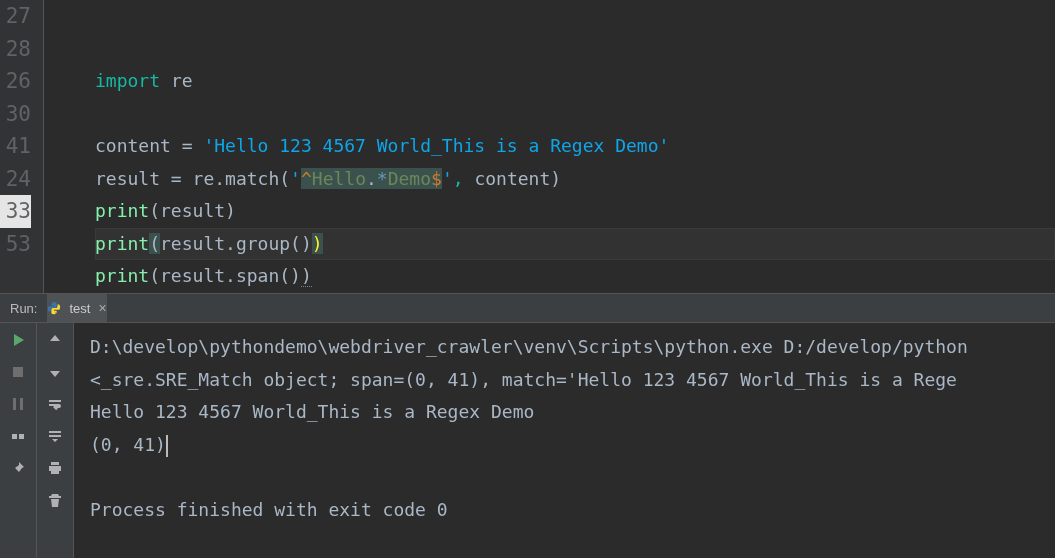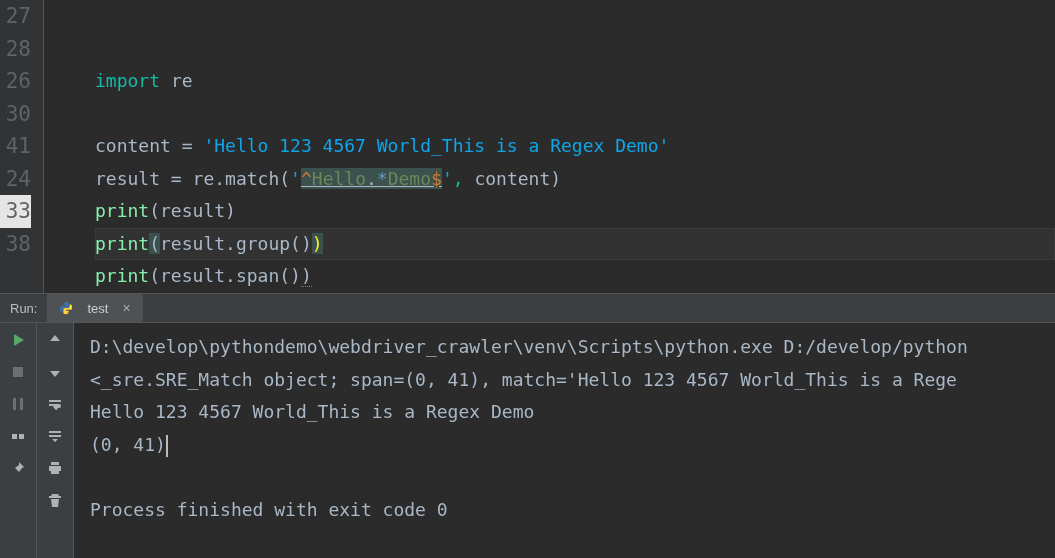--- a/index.html
+++ b/index.html
@@ -40,21 +40,21 @@
   white-space: pre;
   position: relative;
 }
 .code-line { height: 32.5px; display: block; }
 .code-line.current { background: #323232; box-shadow: inset 0 0 0 1px #3a3a3a; }
 .kw { color: #14b8a6; }
 .str { color: #0ea5e9; }
 .op { color: #a9b7c6; }
 .ident { color: #a9b7c6; }
 .builtin { color: #86efac; }
-.regex-hl { background: #3b514d; text-decoration: underline; }
+.regex-hl { background: #3b514d; }
 .regex-anchor { color: #cc7832; }
 .regex-text { color: #6a8759; }
 .regex-any { color: #a9b7c6; }
 .regex-star { color: #6897bb; }
 .regex-dollar { color: #cc7832; }
 .paren-match { background: #3b514d; }
 .paren-match-y { color: #ffef28; }
 .warn-underline { border-bottom: 1px dotted #808080; }
 
 .run-bar {
@@ -67,22 +67,22 @@
   font-size: 13px;
   color: #bbb;
   font-family: sans-serif;
 }
 .run-label { padding: 0 10px; color: #bbb; }
 .run-tab {
   display: flex;
   align-items: center;
   background: #4e5254;
   height: 100%;
-  padding: 0 12px;
-  gap: 14px;
+  padding: 0 0;
+  gap: 8px;
 }
 .run-tab .py-icon {
   width: 14px; height: 14px;
   display: inline-flex;
 }
 .run-tab .tab-name { color: #ccc; }
 .run-tab .close-x { color: #aaa; font-size: 14px; cursor: pointer; }
 
 .console-wrap {
   display: flex;
@@ -135,21 +135,21 @@
 
 <div class="editor-area">
   <div class="gutter">
     <div>27</div>
     <div>28</div>
     <div>26</div>
     <div>30</div>
     <div>41</div>
     <div>24</div>
     <div style="background:#e5e5e5">33</div>
-    <div>38</div>
+    <div>53</div>
   </div>
   <div class="code-margin"></div>
   <div class="code">
 <span class="code-line"></span><span class="code-line"><span class="kw">import</span><span> </span><span class="ident">re</span></span><span class="code-line"></span><span class="code-line"><span class="ident">content </span><span class="op">= </span><span class="str">'Hello 123 4567 World_This is a Regex Demo'</span></span><span class="code-line"><span class="ident">result </span><span class="op">= </span><span class="ident">re</span><span class="op">.</span><span class="ident">match</span><span class="op">(</span><span class="str">'</span><span class="regex-hl"><span class="regex-anchor">^</span><span class="regex-text">Hello</span><span class="regex-any">.</span><span class="regex-star">*</span><span class="regex-text">Demo</span><span class="regex-dollar">$</span></span><span class="str">'</span><span class="kw">,</span><span> </span><span class="ident">content</span><span class="op">)</span></span><span class="code-line"><span class="builtin">print</span><span class="op">(</span><span class="ident">result</span><span class="op">)</span></span><span class="code-line current"><span class="builtin">print</span><span class="paren-match"><span class="op">(</span></span><span class="ident">result</span><span class="op">.</span><span class="ident">group</span><span class="op">()</span><span class="paren-match"><span class="paren-match-y">)</span></span></span><span class="code-line"><span class="builtin">print</span><span class="op">(</span><span class="ident">result</span><span class="op">.</span><span class="ident">span</span><span class="op">()</span><span class="op warn-underline">)</span></span>
   </div>
 </div>
 
 <div class="run-bar">
   <span class="run-label">Run:</span>
   <div class="run-tab">

